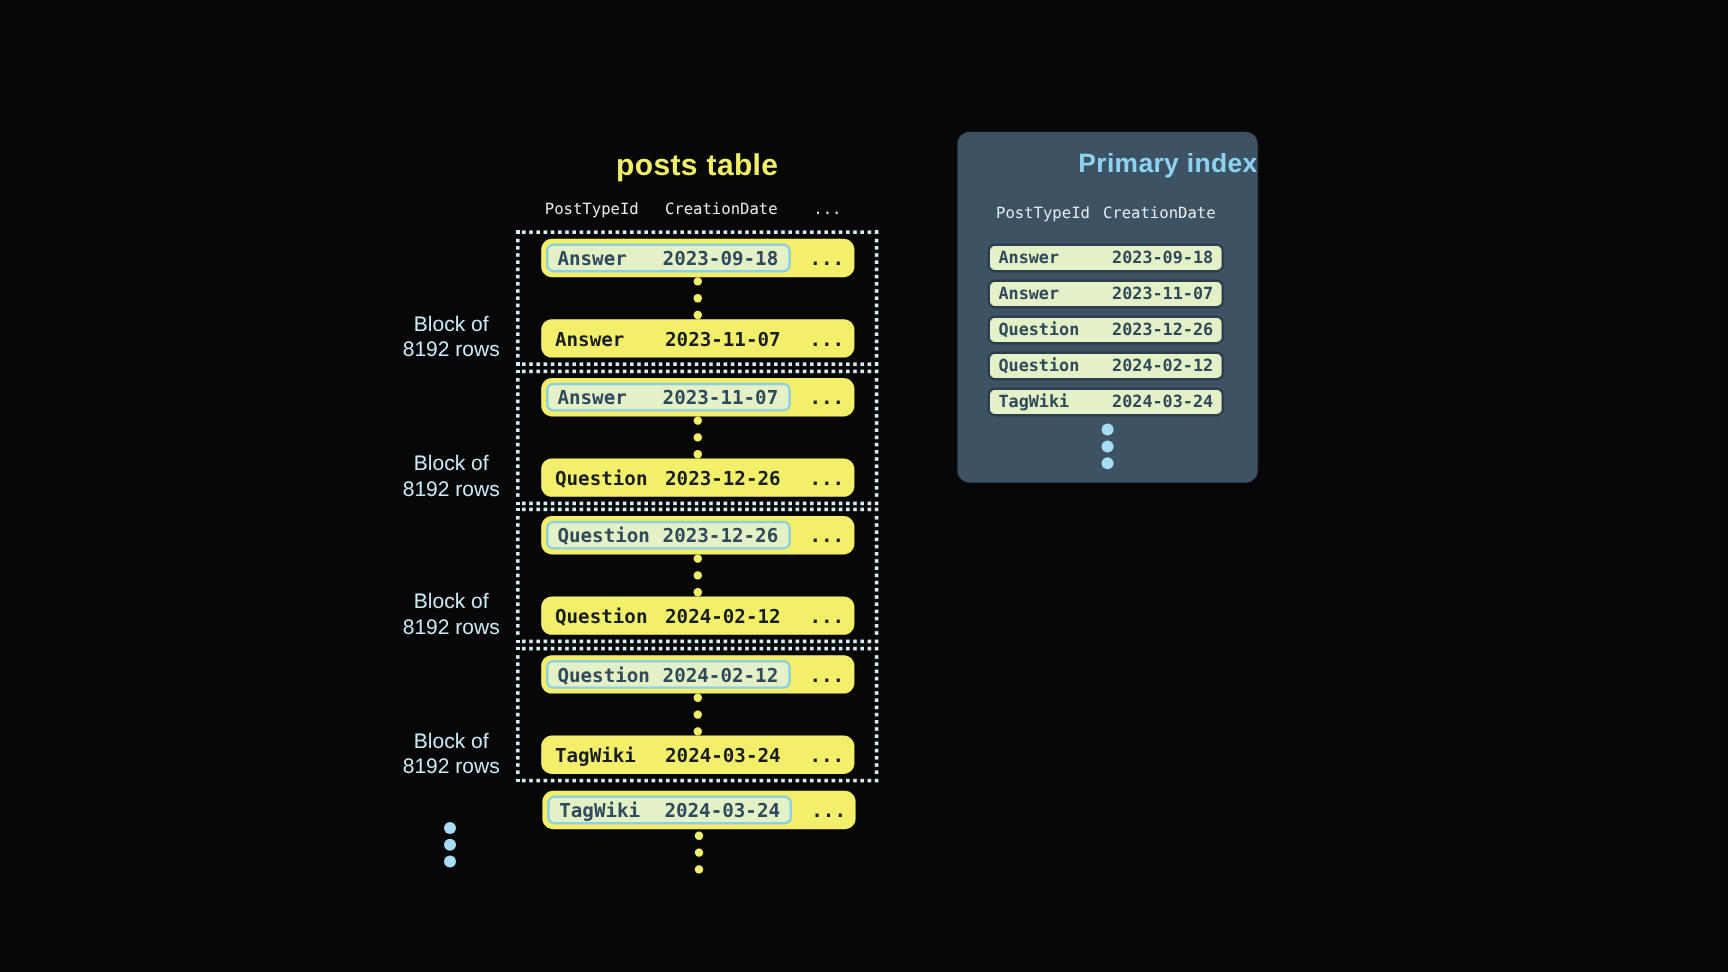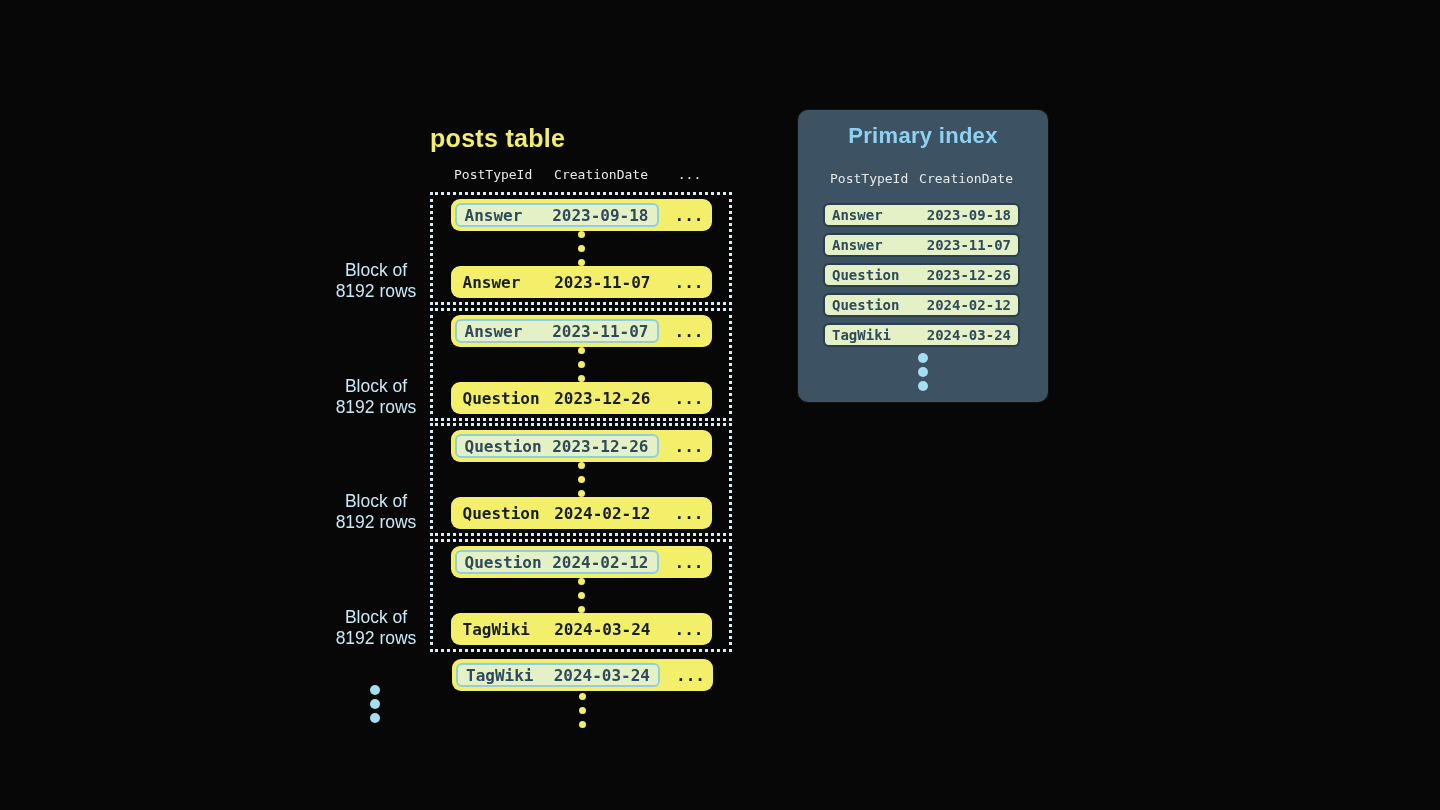--- a/index.html
+++ b/index.html
@@ -3,21 +3,21 @@
 <meta charset="utf-8">
 <style>
   html,body{margin:0;padding:0;background:#070707;}
   .canvas{
     position:relative;width:1440px;height:810px;background:#070707;
     overflow:hidden;font-family:"Liberation Sans",sans-serif;
   }
 
   
   .pt-title{
-    position:absolute;left:430px;top:124px;width:302px;
+    position:absolute;left:430px;top:124px;width:302px;text-align:center;
     font-size:25px;font-weight:600;color:#f2ee6b;letter-spacing:.3px;
   }
   .pt-header{
     position:absolute;left:449px;top:167px;width:269px;display:flex;align-items:center;
     color:#e6e9ea;font-family:"DejaVu Sans Mono",monospace;font-size:13px;font-weight:500;
   }
   .pt-header .cell-main{
     width:204px;box-sizing:border-box;display:flex;justify-content:space-between;padding:0 5px;
   }
   .ell-slot{flex:1;text-align:center;padding-left:8px;}
@@ -56,21 +56,21 @@
   .vdots.blue{gap:4px;}
   .vdots.blue i{width:10px;height:10px;background:#a5def2;}
   .dots-abs{position:absolute;}
 
   
   .panel{
     position:absolute;left:798px;top:110px;width:250px;height:292px;
     background:#3d5263;border-radius:10px;box-shadow:0 0 0 1px rgba(255,255,255,0.05);
   }
   .panel-title{
-    position:absolute;top:13px;left:0;right:0;text-align:center;
+    position:absolute;top:13px;left:0;right:0;text-align:right;
     font-size:22px;font-weight:600;color:#8ed2f2;letter-spacing:.3px;
   }
   .idx-header{
     position:absolute;top:61px;left:25px;width:197px;box-sizing:border-box;
     display:flex;justify-content:space-between;padding:0 7px;
     color:#e6e9ea;font-family:"DejaVu Sans Mono",monospace;font-size:13px;font-weight:500;
   }
   .idx-row{
     position:absolute;left:25px;width:197px;height:24px;box-sizing:border-box;
     background:#e4f0c6;border:2px solid #2b3e4b;border-radius:6px;

